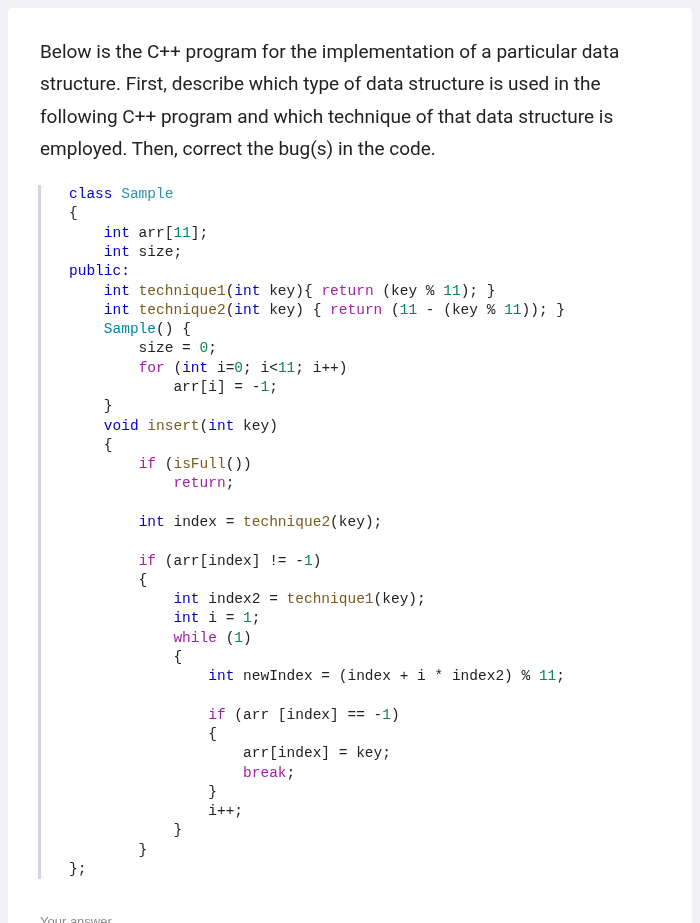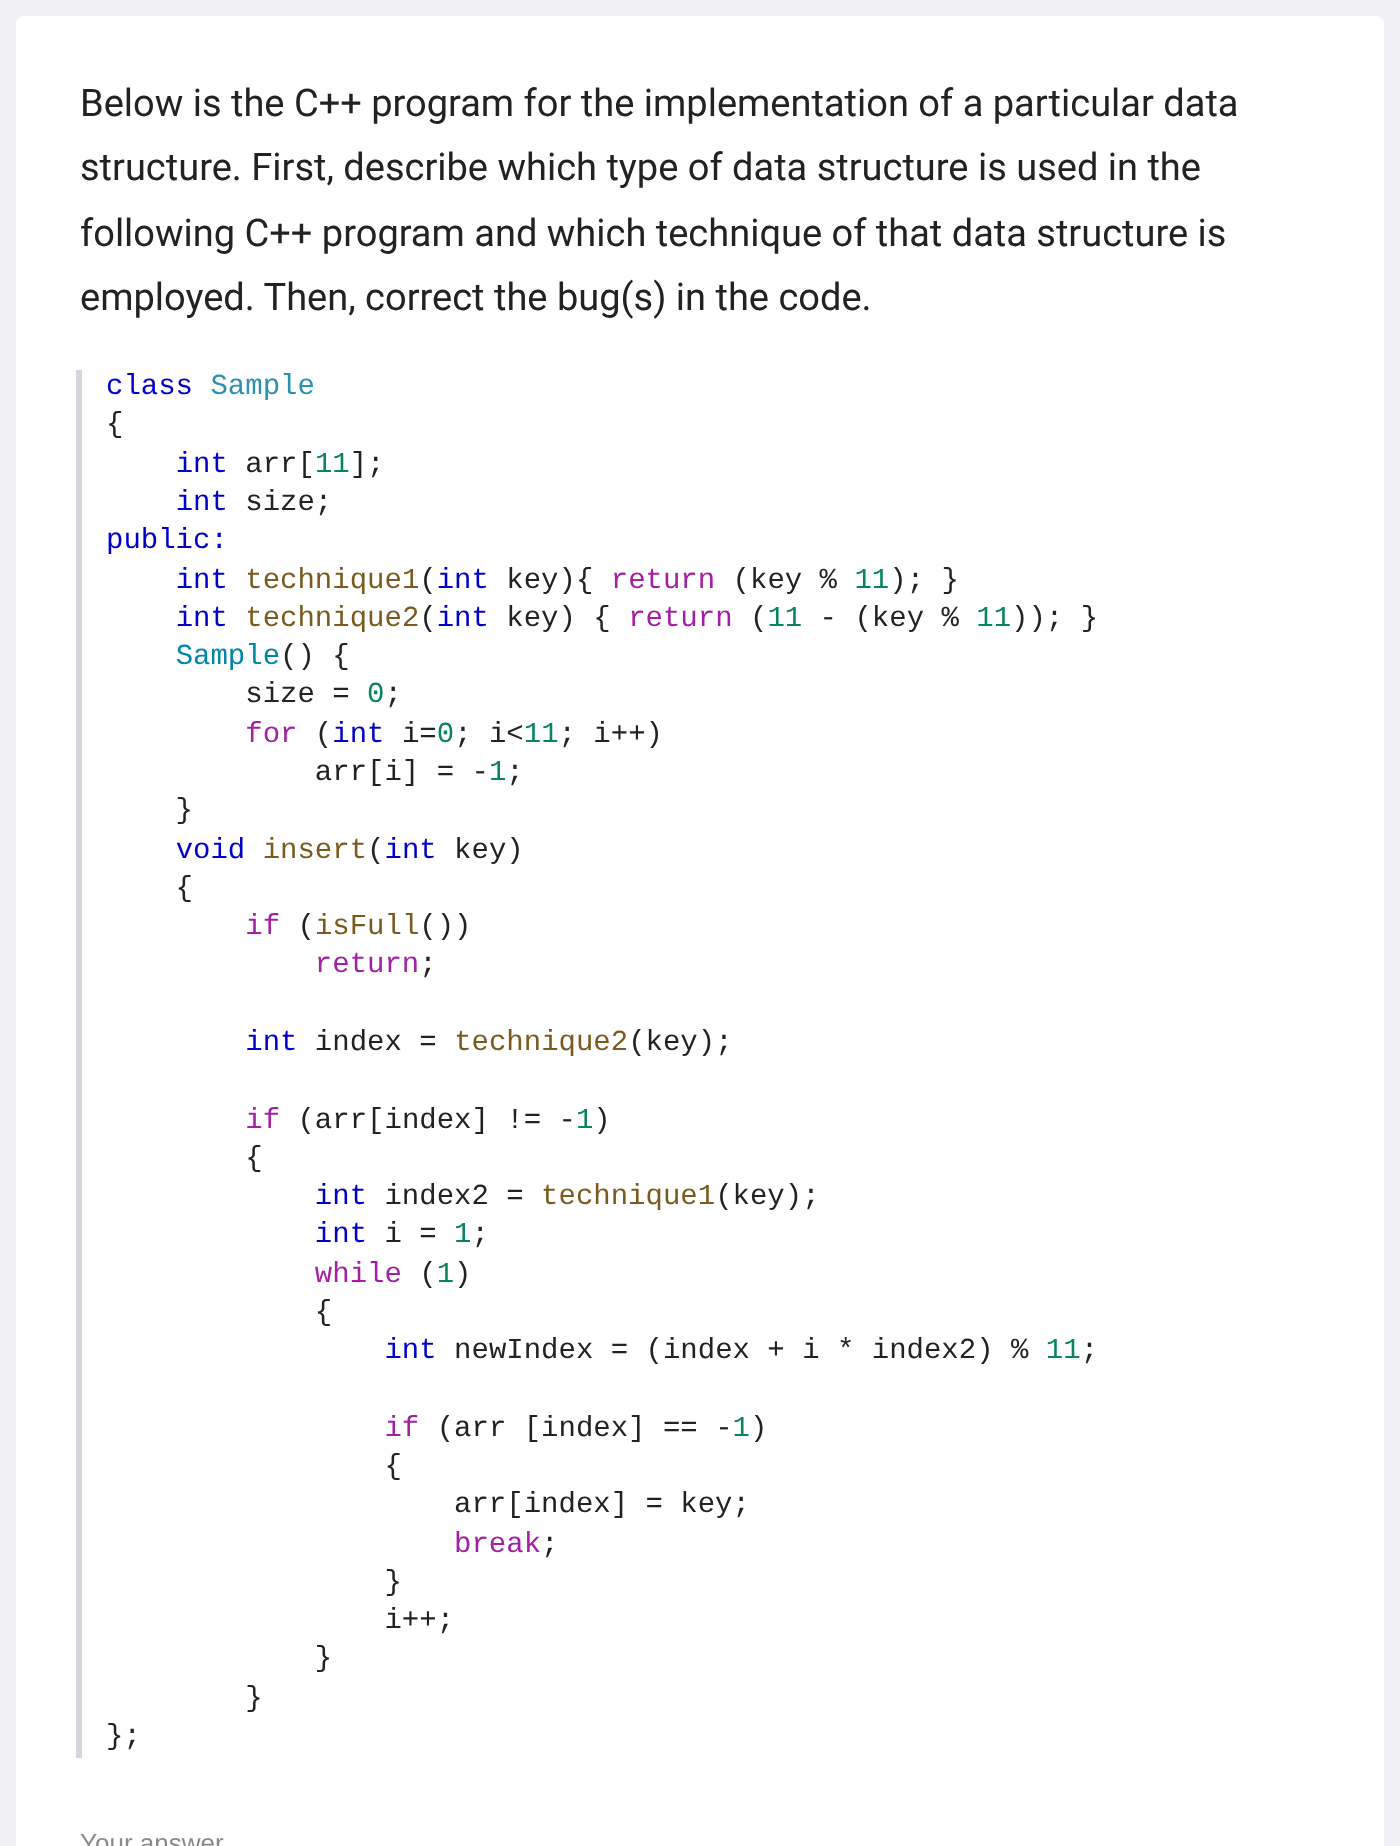--- a/index.html
+++ b/index.html
@@ -37,21 +37,21 @@
     outline: none;
     background: transparent;
     margin-top: 29px;
   }
   .answer-field::placeholder { color: #8a8a8a; }
   pre.code {
     font-family: Consolas, "Courier New", monospace;
     font-size: 14.5px;
     line-height: 1.33;
     border-left: 3px solid #d4d4dc;
-    padding-left: 12px;
+    padding-left: 28px;
     margin-left: -2px;
     color: #222;
   }
 </style>
 </head>
 <body>
 
 <div class="card">
 
   <p class="intro">Below is the C++ program for the implementation of a particular data structure. First, describe which type of data structure is used in the following C++ program and which technique of that data structure is employed. Then, correct the bug(s) in the code.</p>

